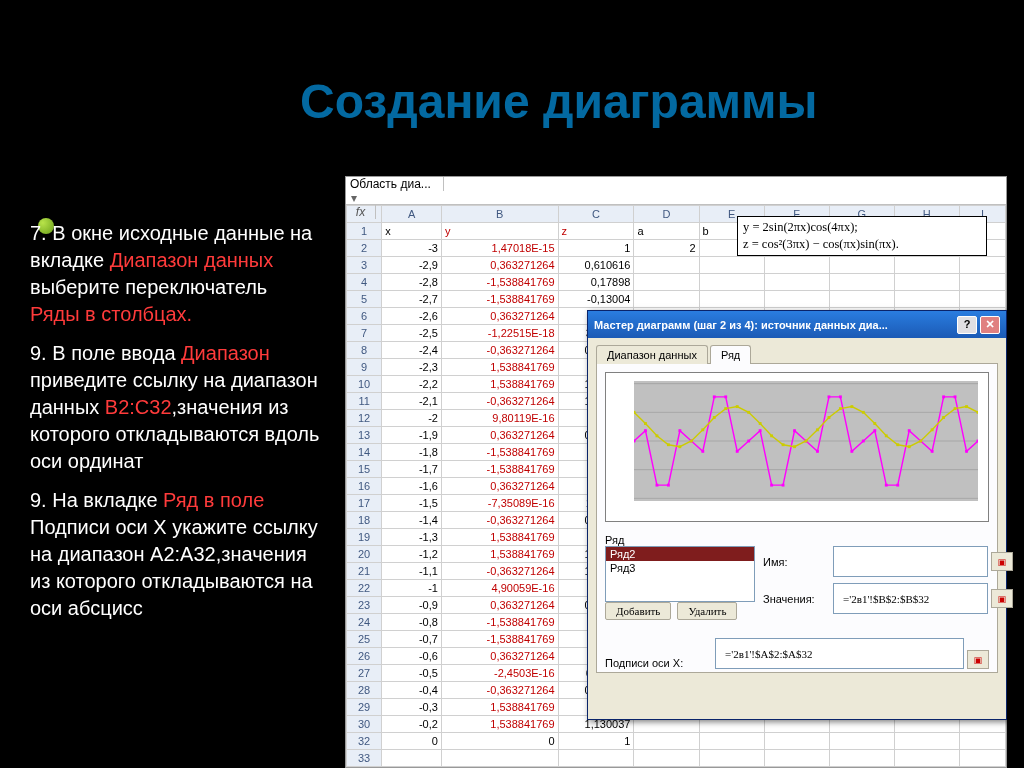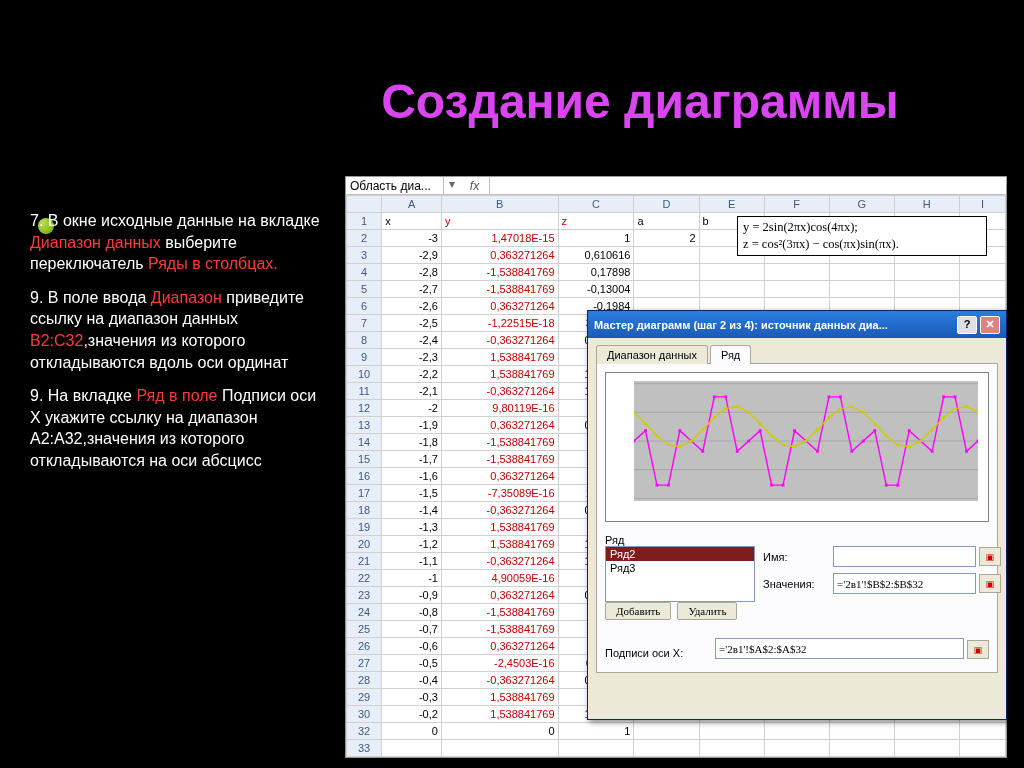--- a/index.html
+++ b/index.html
@@ -8,37 +8,37 @@
   background: #000; font-family: Arial, sans-serif;
   position: relative; overflow: hidden;
 }
 .bullet {
   position: absolute; left: 38px; top: 218px;
   width: 16px; height: 16px; border-radius: 50%;
   background: radial-gradient(circle at 30% 30%, #b8e34a, #6aa01a);
 }
 .slide-title {
   position: absolute; top: 74px; left: 300px;
-  width: 680px; text-align: center;
-  color: #d946ef; font-size: 48px; font-weight: bold;
+  width: 680px; text-align: left;
+  color: #0369a1; font-size: 48px; font-weight: bold;
   text-shadow: 2px 2px 3px rgba(0,0,0,.6);
 }
 .left-text {
-  position: absolute; left: 30px; top: 210px;
-  width: 290px; color: #fff; font-size: 16px; line-height: 1.35;
+  position: absolute; left: 30px; top: 220px;
+  width: 290px; color: #fff; font-size: 20px; line-height: 1.35;
 }
 .left-text p { margin-bottom: 12px; }
 .left-text .red { color: #ff3b3b; }
 .spreadsheet {
   position: absolute; left: 345px; top: 176px;
   width: 662px; background: #fff;
   font-family: Arial, sans-serif; font-size: 12px;
   border: 1px solid #999;
 }
-.namebox-row { display: flex; height: 18px; border-bottom: 1px solid #c0c0c0; }
+.namebox-row { display: flex; height: 28px; border-bottom: 1px solid #c0c0c0; flex-direction: column; }
 .namebox { width: 98px; border-right: 1px solid #c0c0c0; display:flex; align-items:center; padding:0 4px; background:#fff;}
 .namebox-dd { width:16px; text-align:center; color:#666; }
 .fx-label { width:30px; display:flex; align-items:center; justify-content:center; font-style:italic; color:#555; border-right:1px solid #c0c0c0;}
 .fx-input { flex:1; background:#fff; }
 .sheet-table { border-collapse: collapse; width:100%; table-layout:fixed; }
 .sheet-table th, .sheet-table td {
   border: 1px solid #d0d0d0; height: 17px; padding: 0 3px;
   white-space: nowrap; overflow:hidden;
 }
 .sheet-table th { background:#e8eef7; color:#405880; font-weight:normal; text-align:center; font-size:11px; }
@@ -99,21 +99,21 @@
 .series-label { width:40px; padding-top:2px; }
 .series-list {
   width: 150px; height: 56px; border:1px solid #7f9db9; background:#fff;
   font-size:11px;
 }
 .series-list .opt { padding:1px 4px; }
 .series-list .opt.sel { background:#7f1d1d; color:#fff; }
 .field-row { display:flex; align-items:center; margin-bottom:6px; }
 .field-row label { width:70px; }
 .field-row input {
-  flex:1; border:1px solid #7f9db9; height:21px; font-size:11px; padding:0 3px;
+  flex:1; border:1px solid #7f9db9; height:31px; font-size:11px; padding:0 9px;
   font-family: Tahoma;
 }
 .ref-btn {
   width:22px; height:19px; border:1px solid #aca899; background:#ece9d8;
   margin-left:3px; font-size:9px; color:#c00;
 }
 .btn {
   border:1px solid #aca899; background:#ece9d8; padding:2px 10px;
   font-family:Tahoma; font-size:11px; border-radius:2px;
 }

